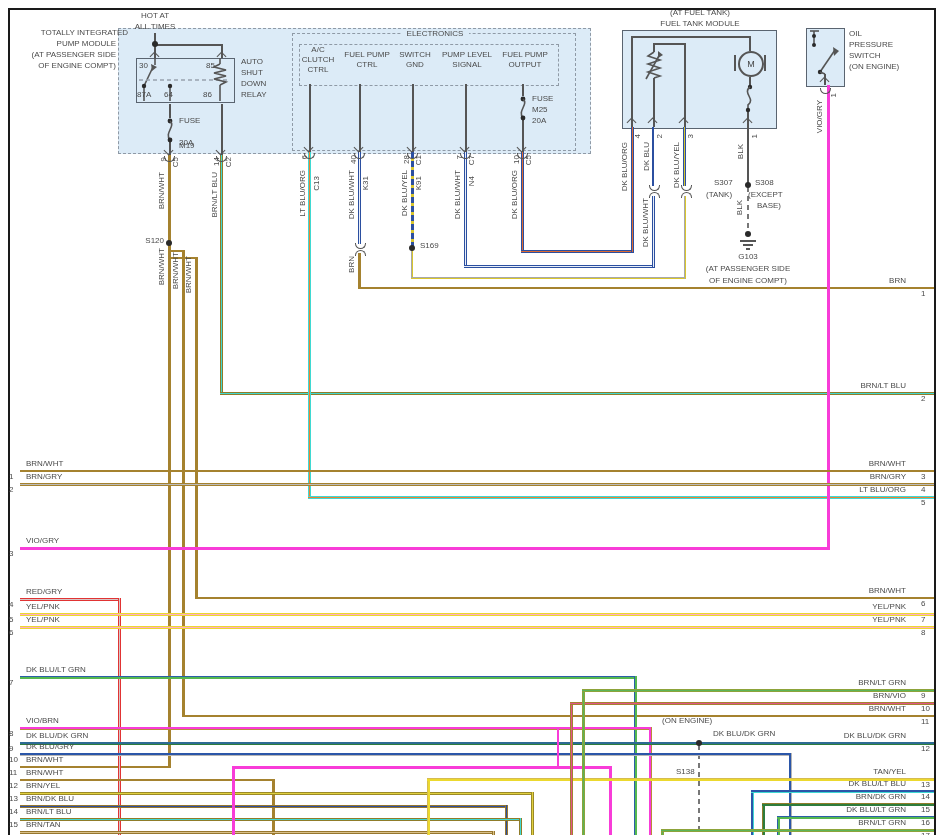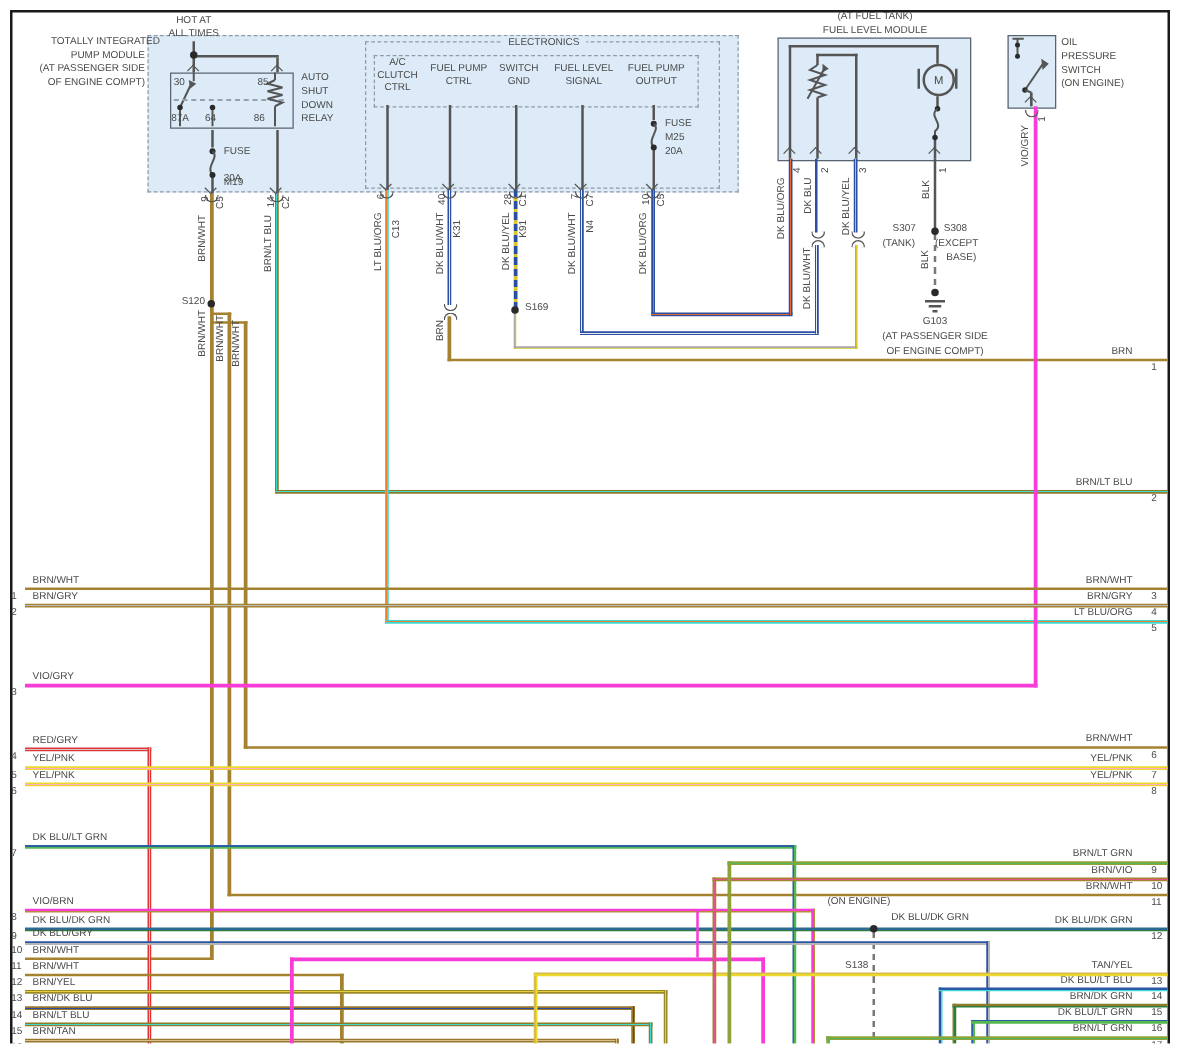--- a/index.html
+++ b/index.html
@@ -294,29 +294,29 @@
   <span class="lbl" style="left:179px;top:141px">M19</span>
   <span class="lbl" style="left:179px;top:138px">30A</span>
   <span class="lbl ctr" style="left:401px;top:29px;width:68px;background:#dcebf7">ELECTRONICS</span>
   <span class="lbl ctr" style="left:296px;top:45px;width:44px">A/C</span>
   <span class="lbl ctr" style="left:296px;top:55px;width:44px">CLUTCH</span>
   <span class="lbl ctr" style="left:296px;top:65px;width:44px">CTRL</span>
   <span class="lbl ctr" style="left:338px;top:50px;width:58px">FUEL PUMP</span>
   <span class="lbl ctr" style="left:338px;top:60px;width:58px">CTRL</span>
   <span class="lbl ctr" style="left:392px;top:50px;width:46px">SWITCH</span>
   <span class="lbl ctr" style="left:392px;top:60px;width:46px">GND</span>
-  <span class="lbl ctr" style="left:438px;top:50px;width:58px">FUEL LEVEL</span>
+  <span class="lbl ctr" style="left:438px;top:50px;width:58px">PUMP LEVEL</span>
   <span class="lbl ctr" style="left:438px;top:60px;width:58px">SIGNAL</span>
   <span class="lbl ctr" style="left:496px;top:50px;width:58px">FUEL PUMP</span>
   <span class="lbl ctr" style="left:496px;top:60px;width:58px">OUTPUT</span>
   <span class="lbl" style="left:532px;top:94px">FUSE</span>
   <span class="lbl" style="left:532px;top:105px">M25</span>
   <span class="lbl" style="left:532px;top:116px">20A</span>
   <span class="lbl ctr" style="left:640px;top:8px;width:120px">(AT FUEL TANK)</span>
-  <span class="lbl ctr" style="left:640px;top:19px;width:120px">FUEL LEVEL MODULE</span>
+  <span class="lbl ctr" style="left:640px;top:19px;width:120px">FUEL TANK MODULE</span>
   <span class="lbl" style="left:849px;top:29px">OIL</span>
   <span class="lbl" style="left:849px;top:40px">PRESSURE</span>
   <span class="lbl" style="left:849px;top:51px">SWITCH</span>
   <span class="lbl" style="left:849px;top:62px">(ON ENGINE)</span>
 
   <span class="vlbl" style="left:159px;top:157px">9</span>
   <span class="vlbl" style="left:171px;top:157px">C5</span>
   <span class="vlbl" style="left:157px;top:172px">BRN/WHT</span>
   <span class="vlbl" style="left:212px;top:157px">14</span>
   <span class="vlbl" style="left:224px;top:157px">C2</span>

